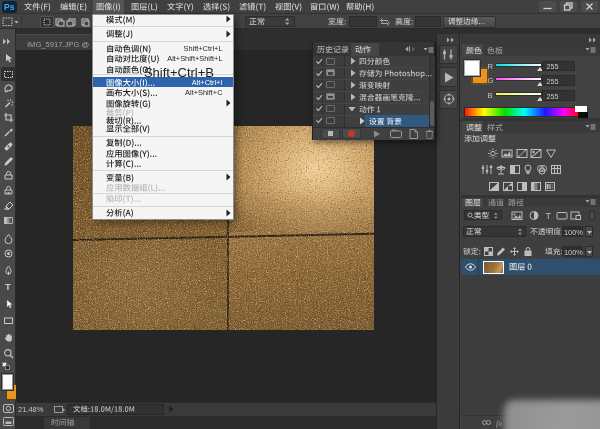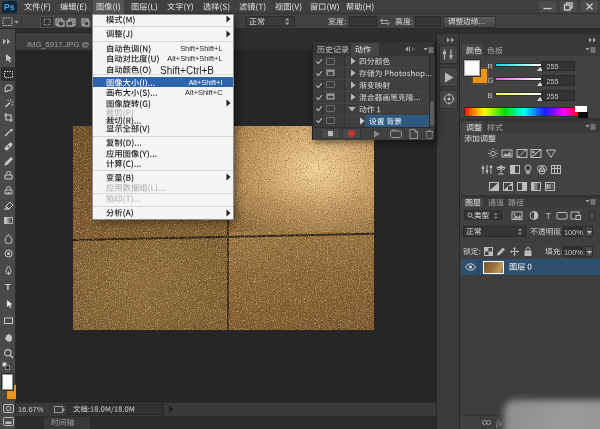--- a/index.html
+++ b/index.html
@@ -305,21 +305,21 @@
           <feFuncA type="linear" slope="1.8" intercept="-0.88"></feFuncA>
         </feComponentTransfer>
         <feFlood flood-color="#ffedc8"></feFlood>
         <feComposite in2="na" operator="in"></feComposite>
       </filter>
   <rect width="301" height="204" filter="url(#nb)"></rect>
   <rect width="301" height="204" filter="url(#nw)"></rect>
  </svg>
 </div>
 <div class="abs" style="left:16px;top:402px;width:421px;height:14px;background:#3a3a3a;border-top:1px solid #2b2b2b"></div>
-<div class="abs" style="left:18px;top:405px;font-size:7.5px;color:#c6c6c6">16.67%</div>
+<div class="abs" style="left:18px;top:405px;font-size:7.5px;color:#c6c6c6">21.48%</div>
 <svg class="abs" style="left:54px;top:404.5px" width="11" height="9" viewBox="0 0 11 9">
     <rect x="0.5" y="1.5" width="8" height="6" fill="none" stroke="#999" stroke-width="1"></rect>
     <path d="M9 3 l2 2 -2 2z" fill="#999"></path>
   </svg>
 <div class="abs" style="left:67px;top:403.5px;width:97px;height:11px;background:#313131;border:1px solid #262626"></div>
 <svg style="position:absolute;left:73.0px;top:403.7px;overflow:visible;" width="63.9" height="10.4" viewBox="0 0 63.9 10.4">
     <g fill="#c6c6c6" transform="translate(0,7.84) scale(0.007400,-0.007400)">
       <use href="#g1" x="0"></use>
       <use href="#g41" x="1000"></use>
       <use href="#g34" x="2000"></use>
@@ -921,21 +921,21 @@
     <g fill="#1e1e1e" transform="translate(0,8.80) scale(0.008300,-0.008300)">
       <use href="#g105" x="0"></use>
       <use href="#g75" x="1000"></use>
       <use href="#g51" x="2000"></use>
       <use href="#g36" x="3000"></use>
       <use href="#g3" x="4000"></use>
       <use href="#g106" x="4356"></use>
       <use href="#g5" x="5090"></use>
     </g>
   </svg>
-<div class="abs" style="left:140px;top:43.6px;width:82.5px;font-size:7.4px;text-align:right;color:#1e1e1e">Shift+Shift+L</div>
+<div class="abs" style="left:140px;top:43.6px;width:82.5px;font-size:7.4px;text-align:right;color:#1e1e1e">Shift+Ctrl+L</div>
 <svg style="position:absolute;left:106.0px;top:53.0px;overflow:visible;" width="55.5" height="11.6" viewBox="0 0 55.5 11.6">
     <g fill="#1e1e1e" transform="translate(0,8.80) scale(0.008300,-0.008300)">
       <use href="#g105" x="0"></use>
       <use href="#g75" x="1000"></use>
       <use href="#g107" x="2000"></use>
       <use href="#g108" x="3000"></use>
       <use href="#g33" x="4000"></use>
       <use href="#g3" x="5000"></use>
       <use href="#g109" x="5356"></use>
       <use href="#g5" x="6089"></use>
@@ -946,37 +946,37 @@
     <g fill="#1e1e1e" transform="translate(0,8.80) scale(0.008300,-0.008300)">
       <use href="#g105" x="0"></use>
       <use href="#g75" x="1000"></use>
       <use href="#g50" x="2000"></use>
       <use href="#g51" x="3000"></use>
       <use href="#g3" x="4000"></use>
       <use href="#g110" x="4356"></use>
       <use href="#g5" x="5110"></use>
     </g>
   </svg>
-<div class="abs" style="left:140px;top:64.6px;width:74px;font-size:10px;text-align:right;color:#1e1e1e">Shift+Ctrl+B</div>
+<div class="abs" style="left:140px;top:64.6px;width:74px;font-size:13px;text-align:right;color:#1e1e1e">Shift+Ctrl+B</div>
 <div class="abs" style="left:93px;top:76.5px;width:140px;height:10.5px;background:#2e63ae"></div>
 <svg style="position:absolute;left:106.0px;top:76.5px;overflow:visible;" width="51.1" height="11.6" viewBox="0 0 51.1 11.6">
     <g fill="#ffffff" transform="translate(0,8.80) scale(0.008300,-0.008300)">
       <use href="#g9" x="0"></use>
       <use href="#g10" x="1000"></use>
       <use href="#g111" x="2000"></use>
       <use href="#g112" x="3000"></use>
       <use href="#g3" x="4000"></use>
       <use href="#g11" x="4356"></use>
       <use href="#g5" x="4665"></use>
       <use href="#g40" x="5021"></use>
       <use href="#g40" x="5319"></use>
       <use href="#g40" x="5617"></use>
     </g>
   </svg>
-<div class="abs" style="left:140px;top:77.6px;width:82.5px;font-size:7.4px;text-align:right;color:#ffffff">Alt+Shift+I</div>
+<div class="abs" style="left:140px;top:77.6px;width:82.5px;font-size:7.4px;text-align:right;color:#ffffff">Alt+Ctrl+I</div>
 <svg style="position:absolute;left:106.0px;top:87.2px;overflow:visible;" width="53.6" height="11.6" viewBox="0 0 53.6 11.6">
     <g fill="#1e1e1e" transform="translate(0,8.80) scale(0.008300,-0.008300)">
       <use href="#g95" x="0"></use>
       <use href="#g113" x="1000"></use>
       <use href="#g111" x="2000"></use>
       <use href="#g112" x="3000"></use>
       <use href="#g3" x="4000"></use>
       <use href="#g18" x="4356"></use>
       <use href="#g5" x="4964"></use>
       <use href="#g40" x="5320"></use>

